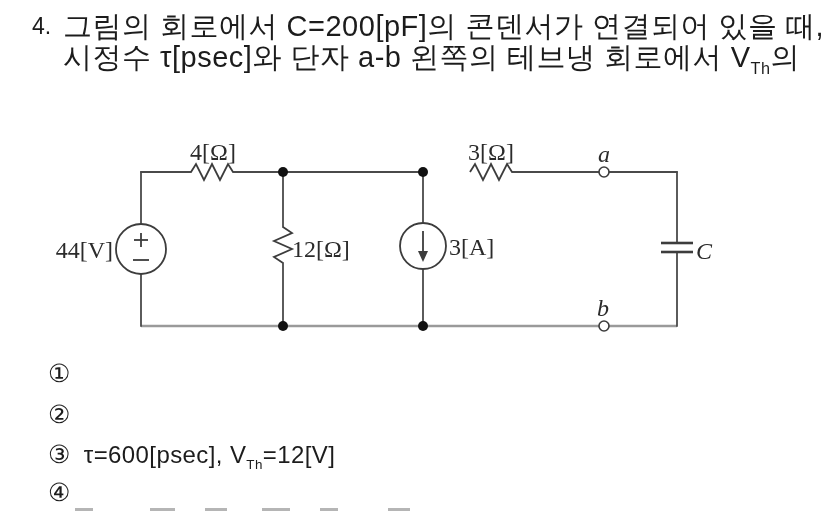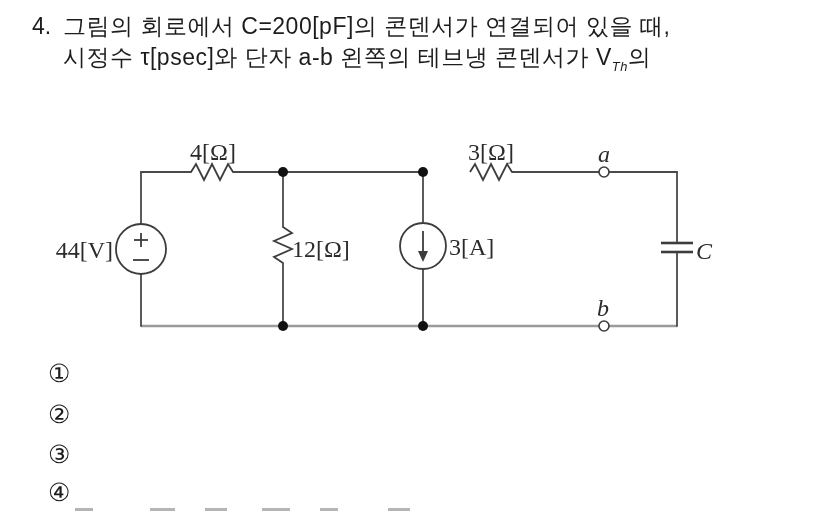--- a/index.html
+++ b/index.html
@@ -3,23 +3,23 @@
 <meta charset="utf-8">
 <style>
   html,body{margin:0;padding:0;background:#ffffff;}
   .page{
     position:relative;width:826px;height:512px;background:#ffffff;
     font-family:"Liberation Sans", sans-serif;color:#1c1c1c;overflow:hidden;
   }
   
   .question{position:absolute;left:32px;top:11px;width:778px;display:flex;}
   .q-num{width:31px;flex-shrink:0;font-size:23px;line-height:31px;}
-  .q-body{flex:1;font-size:23px;line-height:31px;letter-spacing:0.5px;}
+  .q-body{flex:1;font-size:29px;line-height:31px;letter-spacing:0.5px;}
   .q-line{white-space:nowrap;}
-  sub.sub-th{font-size:0.56em;line-height:0;font-style:italic;}
+  sub.sub-th{font-size:0.56em;line-height:0;}
   
   .circuit{position:absolute;left:0;top:0;}
   .wire{stroke:#4a4a4a;stroke-width:1.8;fill:none;stroke-linecap:round;}
   .wire-bottom{stroke:#9a9a9a;stroke-width:2.4;fill:none;}
   .sym{stroke:#3c3c3c;stroke-width:1.8;fill:none;}
   .node{fill:#111111;stroke:none;}
   .term{fill:#ffffff;stroke:#3c3c3c;stroke-width:1.6;}
   .clabel{font-family:"Liberation Serif", serif;font-size:24px;fill:#2b2b2b;}
   .clabel-i{font-family:"Liberation Serif", serif;font-size:24px;font-style:italic;fill:#2b2b2b;}
   
@@ -32,21 +32,21 @@
 </style>
 </head>
 <body>
 
 <div class="page">
 
   <div class="question">
     <div class="q-num">4.</div>
     <div class="q-body">
       <div class="q-line">그림의 회로에서 C=200[pF]의 콘덴서가 연결되어 있을 때,</div>
-      <div class="q-line"><span>시정수 τ[psec]와 단자 a-b 왼쪽의 테브냉 콘덴서가 V</span><sub class="sub-th">Th</sub><span>의</span></div>
+      <div class="q-line"><span>시정수 τ[psec]와 단자 a-b 왼쪽의 테브냉 회로에서 V</span><sub class="sub-th">Th</sub><span>의</span></div>
     </div>
   </div>
 
   <svg class="circuit" width="826" height="512" viewBox="0 0 826 512">
 
     <g>
       <path class="wire" d="M141,172 H191"></path>
       <path class="wire" d="M233,172 H423"></path>
       <path class="wire" d="M512,172 H599"></path>
       <path class="wire" d="M609,172 H677"></path>
@@ -116,20 +116,21 @@
   </svg>
 
   <div class="choice c1">
     <span class="choice-num">①</span>
   </div>
   <div class="choice c2">
     <span class="choice-num">②</span>
   </div>
   <div class="choice c3">
     <span class="choice-num">③</span>
+    <span><span>τ=600[psec], V</span><sub class="sub-th">Th</sub><span>=12[V]</span></span>
   </div>
   <div class="choice c4">
     <span class="choice-num">④</span>
   </div>
 
   <div class="artifact" style="left:75px;width:18px;"></div>
   <div class="artifact" style="left:150px;width:25px;"></div>
   <div class="artifact" style="left:205px;width:22px;"></div>
   <div class="artifact" style="left:262px;width:28px;"></div>
   <div class="artifact" style="left:320px;width:18px;"></div>

